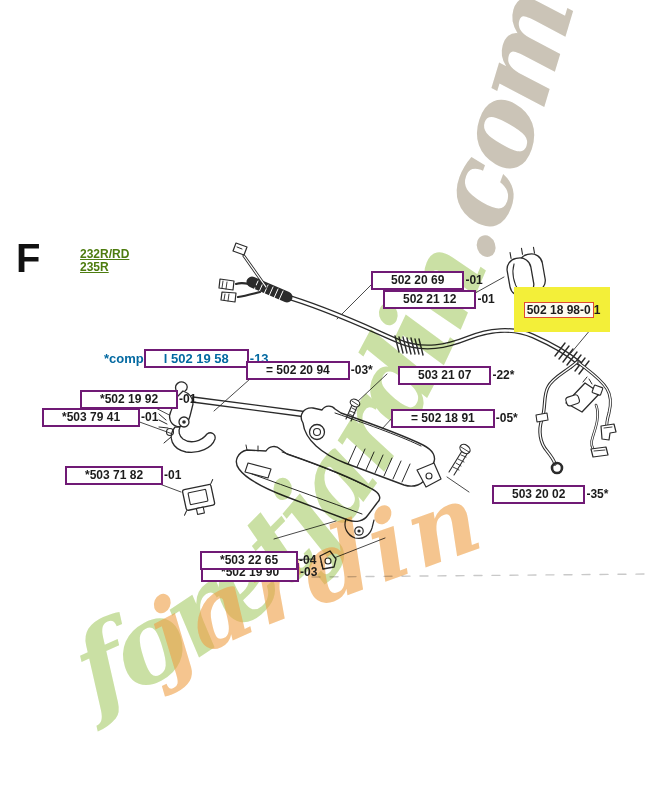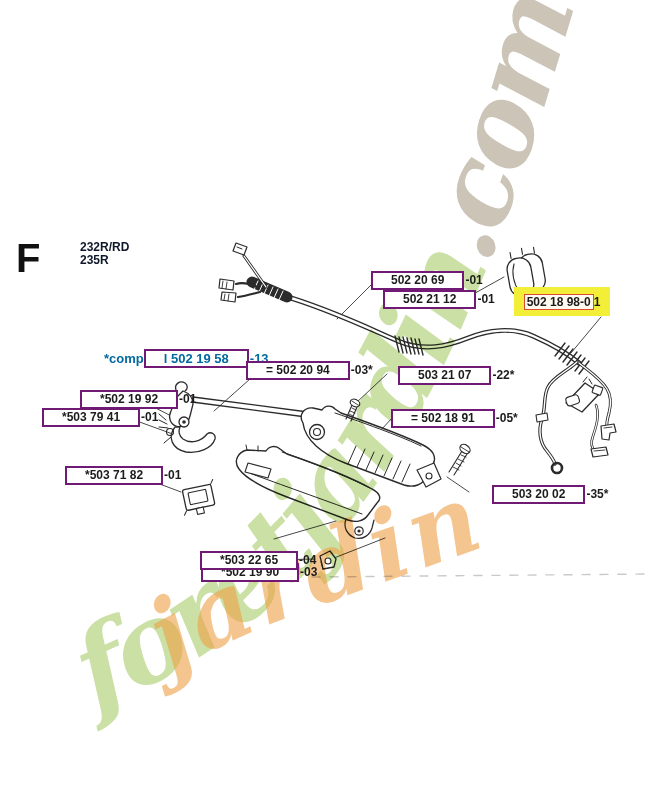--- a/index.html
+++ b/index.html
@@ -1,28 +1,28 @@
 <!DOCTYPE html>
 <html><head>
 <meta charset="utf-8">
 <style>
   html,body{margin:0;padding:0;background:#fff;}
   #stage{position:relative;width:652px;height:800px;overflow:hidden;background:#fff;
          font-family:"Liberation Sans",sans-serif;}
   svg{position:absolute;left:0;top:0;}
   #wm-layer{mix-blend-mode:multiply;pointer-events:none;}
   .hdr-letter{position:absolute;left:16px;top:236px;font:bold 40px "Liberation Sans",sans-serif;color:#111;}
-  .models{position:absolute;left:80px;top:241px;font:bold 12px "Liberation Sans",sans-serif;
-          color:#0f172a;line-height:13px;}
+  .models{position:absolute;left:80px;top:248px;font:bold 12px "Liberation Sans",sans-serif;
+          color:#4d7c0f;line-height:13px;text-decoration:underline;}
   .plabel{position:absolute;font:bold 12px "Liberation Sans",sans-serif;color:#1c1c1c;
           white-space:nowrap;line-height:15px;}
   .plabel .box{display:inline-block;border:2px solid #701a75;background:#fff;padding:0 18px;}
   .plabel .post{padding-left:1px;}
   .compl{font:bold 13px "Liberation Sans",sans-serif;color:#0369a1;margin-left:16px;}
-  .hl{position:absolute;left:514px;top:287px;width:96px;height:29px;background:#f3ef39;
+  .hl{position:absolute;left:514px;top:287px;width:96px;height:45px;background:#f3ef39;
       display:flex;align-items:center;justify-content:center;
       font:bold 12px "Liberation Sans",sans-serif;color:#1c1c1c;white-space:nowrap;}
   .hl .box{display:inline-block;border:1px solid #df4a32;background:#fdfbef;padding:0 2px;}
 </style>
 </head>
 <body>
 
 <div id="stage">
 
   <svg width="652" height="800" viewBox="0 0 652 800">

